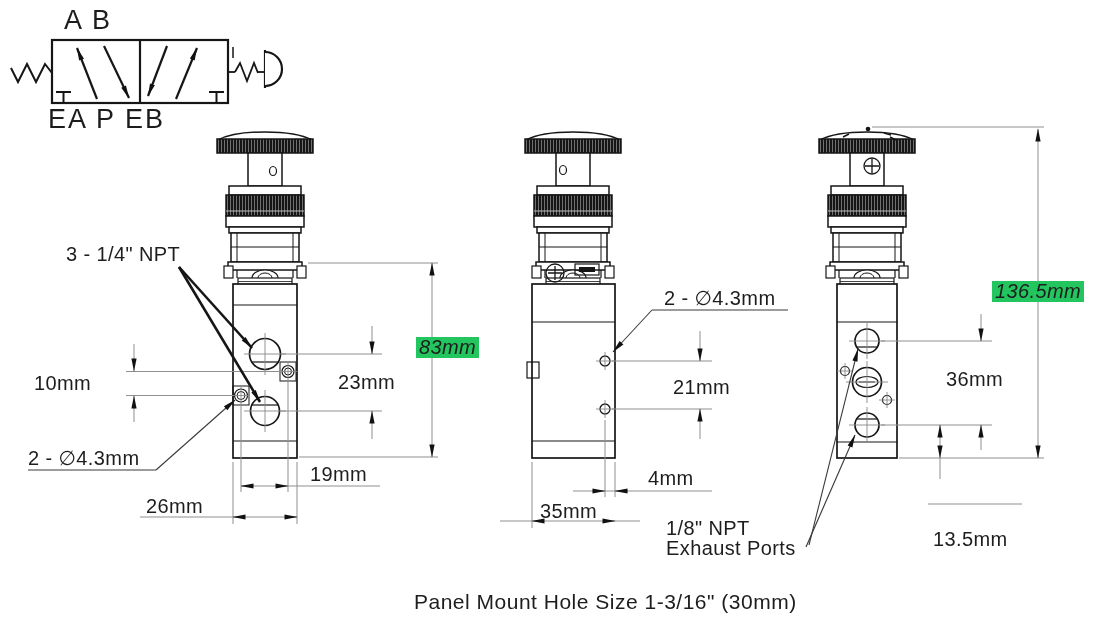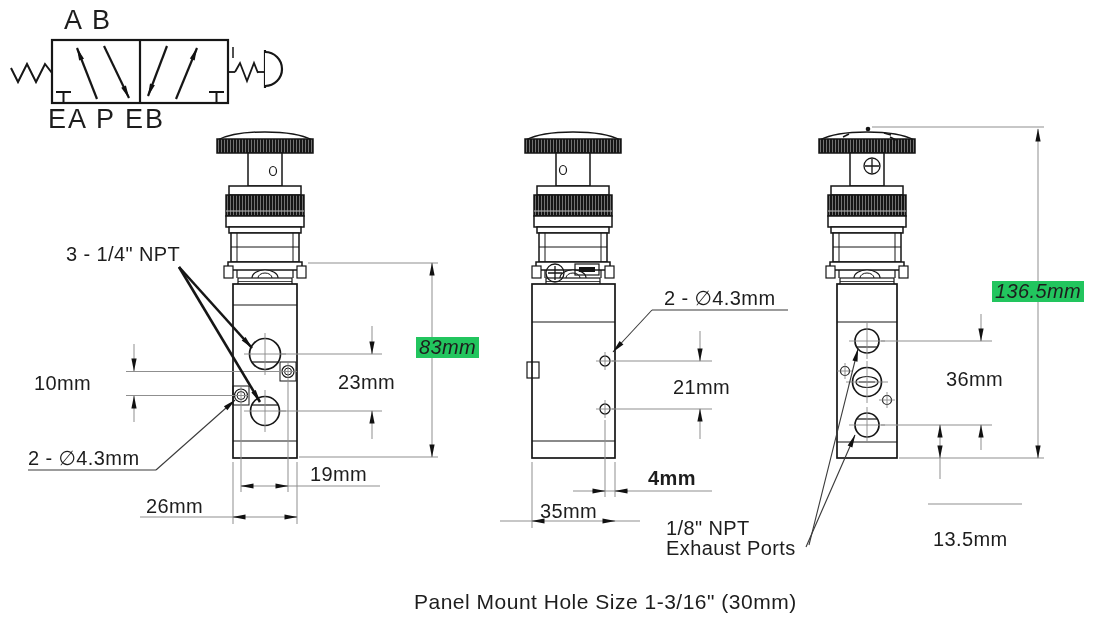--- a/index.html
+++ b/index.html
@@ -247,21 +247,21 @@
 <div class="lbl" style="left:66px;top:244px;">3 - 1/4" NPT</div>
 <div class="lbl" style="left:27px;top:373px;margin-left:7px;">10mm</div>
 <div class="lbl" style="left:28px;top:448px;">2 - ∅4.3mm</div>
 <div class="lbl onln" style="left:396px;top:337px;margin-left:20px;">83mm</div>
 <div class="lbl" style="left:338px;top:372px;">23mm</div>
 <div class="lbl" style="left:310px;top:464px;">19mm</div>
 <div class="lbl" style="left:146px;top:496px;">26mm</div>
 
 <div class="lbl" style="left:664px;top:288px;">2 - ∅4.3mm</div>
 <div class="lbl" style="left:673px;top:377px;">21mm</div>
-<div class="lbl" style="left:648px;top:468px;font-weight:bold;">4mm</div>
+<div class="lbl" style="left:648px;top:468px;">4mm</div>
 <div class="lbl" style="left:540px;top:501px;">35mm</div>
 
 <div class="lbl" style="left:666px;top:518px;">1/8" NPT</div>
 <div class="lbl" style="left:666px;top:538px;">Exhaust Ports</div>
 
 <div class="lbl onln" style="left:992px;top:281px;">136.5mm</div>
 <div class="lbl" style="left:946px;top:369px;">36mm</div>
 <div class="lbl" style="left:933px;top:482px;margin-top:47px;">13.5mm</div>
 
 <div class="lbl foot" style="left:414px;top:591px;">Panel Mount Hole Size 1-3/16" (30mm)</div>

